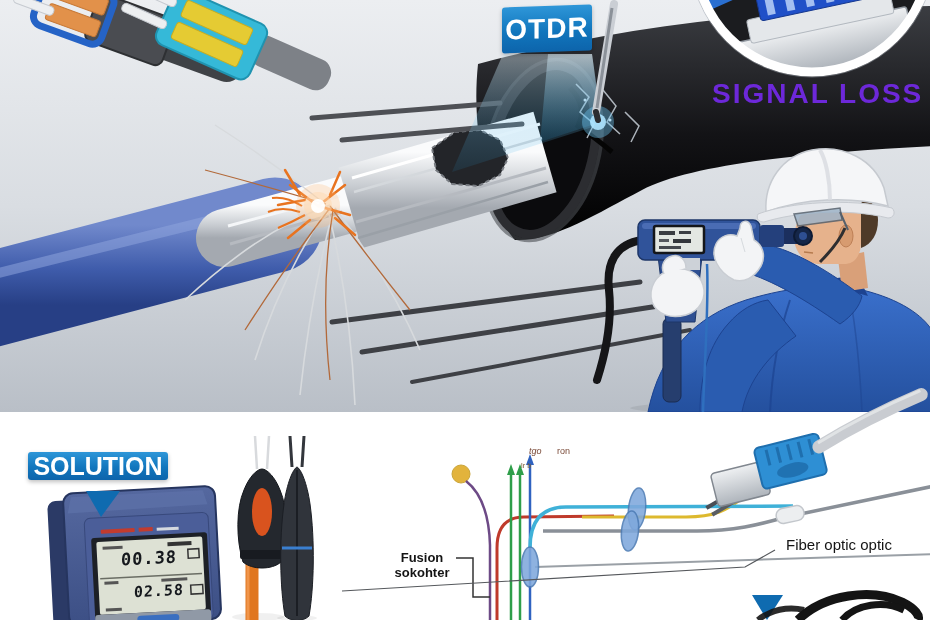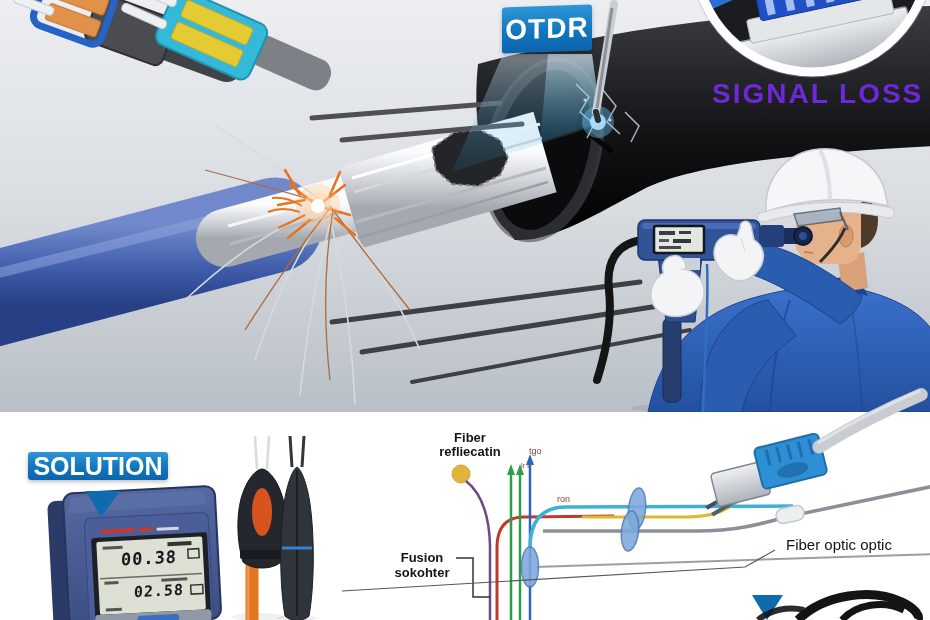--- a/index.html
+++ b/index.html
@@ -12,22 +12,22 @@
          color:#fff;font-weight:bold;border-radius:3px;
          box-shadow:0 2px 4px rgba(0,0,0,.25);}
   #otdr-badge{left:502px;top:6px;width:90px;height:46px;font-size:28px;letter-spacing:1px;transform:skewY(-2deg);}
   #signal-loss{left:712px;top:78px;font-size:28px;font-weight:bold;color:#6d28d9;letter-spacing:2px;}
   #solution-badge{left:28px;top:452px;width:140px;height:28px;font-size:25px;}
   #solutions-badge{left:700px;top:556px;width:163px;height:40px;font-size:26px;}
   #fiber-reflection{left:418px;top:431px;width:104px;text-align:center;font-size:13px;font-weight:bold;line-height:1.08;}
   #fusion-label{left:384px;top:551px;width:76px;text-align:center;font-size:13px;font-weight:bold;line-height:1.15;}
   #cable-label{left:786px;top:536px;font-size:15px;}
   .tick{font-size:9px;color:#7a4a38;}
-  #tgo-label{left:529px;top:446px;}
-  #ron-label{left:557px;top:446px;margin-top:48px;}
+  #tgo-label{left:529px;top:446px;font-style:italic;}
+  #ron-label{left:557px;top:446px;}
   #micro-marks{left:521px;top:461px;font-size:7.5px;color:#7a5a30;text-align:right;}
   .lcd{position:absolute;font-family:"DejaVu Sans Mono",monospace;font-weight:bold;color:#15181d;
        transform:rotate(-3deg) skewX(-5deg);letter-spacing:1px;text-align:center;width:84px;}
   #meter-read-top{left:107px;top:548px;font-size:17px;}
   #meter-read-bottom{left:117px;top:582px;font-size:15px;}
 </style>
 </head>
 <body>
 
 <div id="stage">
@@ -329,24 +329,20 @@
 </svg>
 
 <div class="badge" id="otdr-badge">
       <span>OTDR</span>
     </div>
 <div class="lbl" id="signal-loss">SIGNAL LOSS</div>
 <div class="badge" id="solution-badge">
       <span>SOLUTION</span>
     </div>
 
-<div class="lbl" id="fiber-reflection">
-  <div>Fiber</div>
-  <div>refliecatin</div>
-</div>
 <div class="lbl tick" id="tgo-label">tgo</div>
 <div class="lbl tick" id="ron-label">ron</div>
 <div class="lbl" id="micro-marks">lr b</div>
 <div class="lbl" id="fusion-label">
   <div>Fusion</div>
   <div>sokohter</div>
 </div>
 <div class="lbl" id="cable-label">Fiber optic optic</div>
 
 <div class="lcd" id="meter-read-top">00.38</div>

